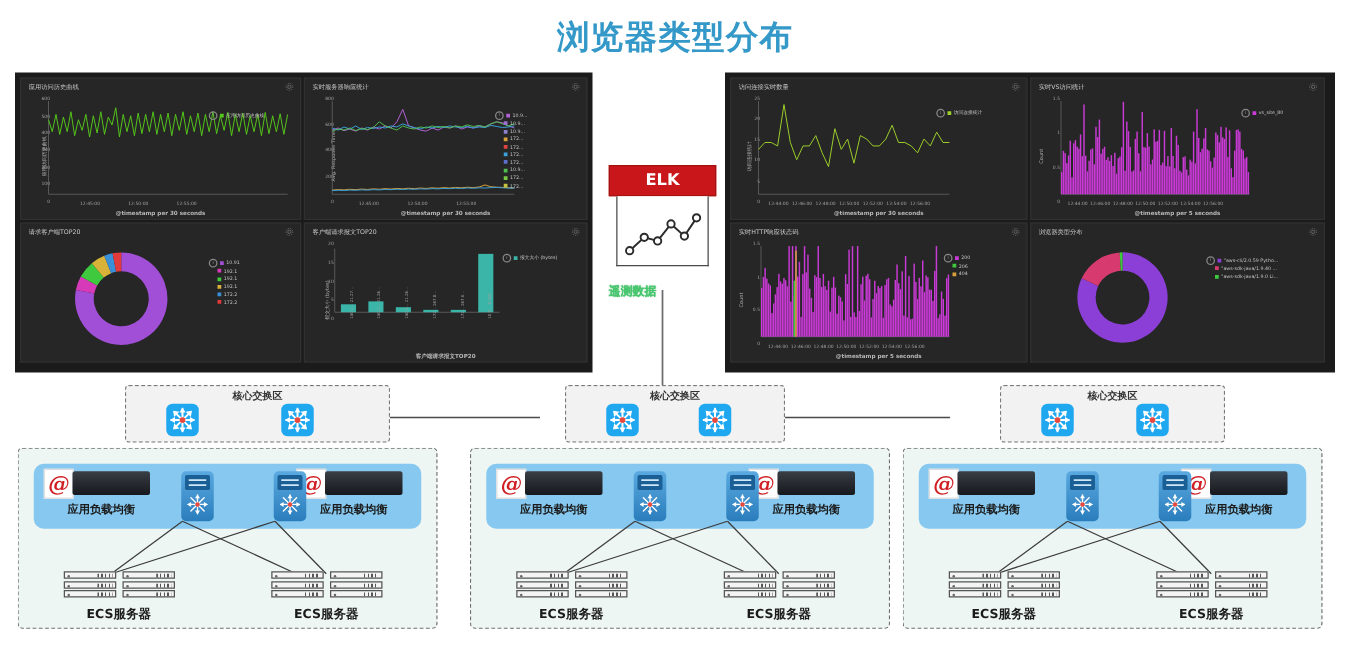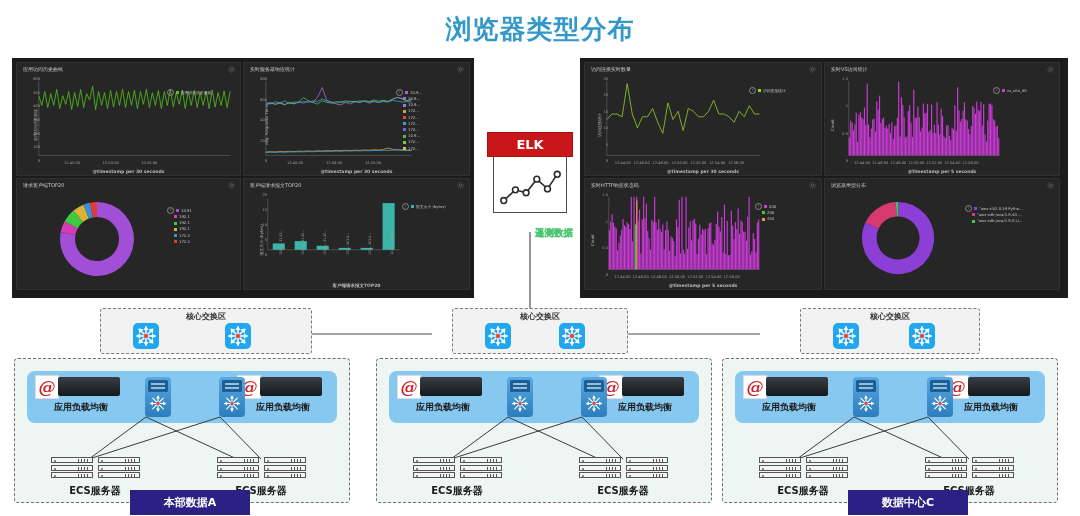--- a/index.html
+++ b/index.html
@@ -52,21 +52,21 @@
   .elk-wrap{position:absolute;left:487px;top:132px;width:86px;}
   .elk-head{
     background:#c9161b;color:#fff;font-weight:bold;font-size:13px;
     text-align:center;padding:4px 0;border:1px solid #a5120f;
   }
   .elk-body{
     background:#ffffff;border:1.5px solid #4a4a4a;border-top:none;height:55px;position:relative;
     margin:0 6px;
   }
   .elk-label{
-    text-align:right;color:#46c86e;font-weight:bold;font-size:9.5px;margin-top:14px;
+    text-align:left;color:#46c86e;font-weight:bold;font-size:9.5px;margin-top:14px;
     text-shadow:0 0 1px #2aa84f;
   }
 
   
   .topo{position:absolute;left:0;top:300px;width:1080px;height:216px;}
   .core-zone{
     position:absolute;border:1.4px dashed #7a7a7a;background:#f2f2f2;
     border-radius:3px;box-sizing:border-box;
   }
   .core-zone .zone-title{
@@ -884,21 +884,20 @@
           </div>
         <div class="rack">
             <div class="rack-u"></div>
             <div class="rack-u"></div>
             <div class="rack-u"></div>
           </div>
       </div>
       <div class="rack-caption">ECS服务器</div>
     </div>
   </div>
-  <div class="dc-label" style="left:130px;top:190px;width:120px;">本部数据A</div>
 
   <div class="dc" style="left:376px;top:58px;width:336px;height:145px;">
     <div class="lb-band">
       <div class="lb-unit" style="left:8px;">
         <div class="lb-img">
           <div class="lb-at">
             <svg viewBox="0 0 22 22" style="width:100%;height:100%;">
                 <text x="11" y="17" font-size="17" font-weight="bold" fill="#cf1f25" text-anchor="middle" font-family="DejaVu Serif, serif" font-style="italic">@</text>
               </svg>
           </div>
@@ -1083,14 +1082,13 @@
           </div>
         <div class="rack">
             <div class="rack-u"></div>
             <div class="rack-u"></div>
             <div class="rack-u"></div>
           </div>
       </div>
       <div class="rack-caption">ECS服务器</div>
     </div>
   </div>
-  <div class="dc-label" style="left:848px;top:190px;width:120px;">数据中心C</div>
 </div>
 
 </body></html>

